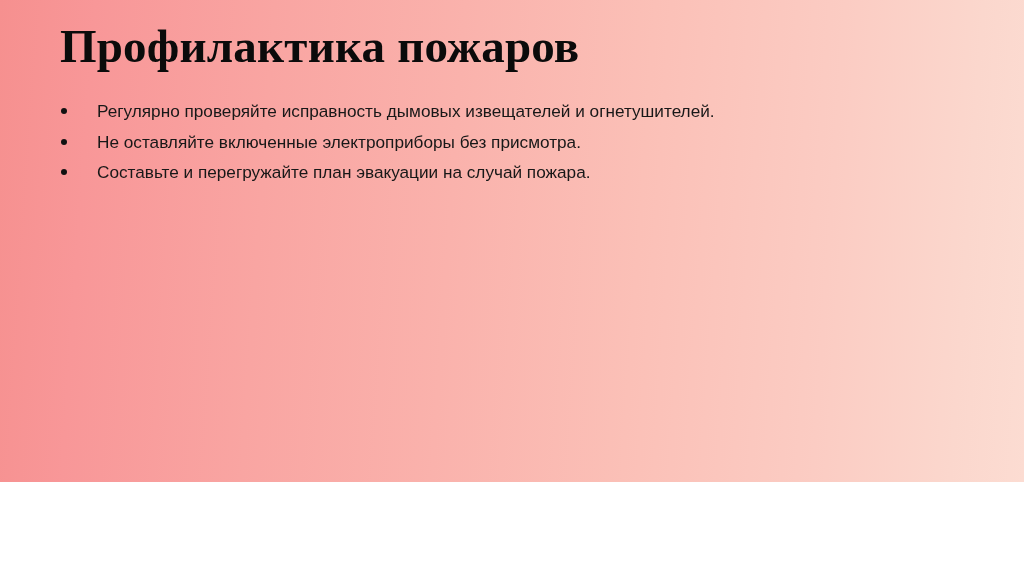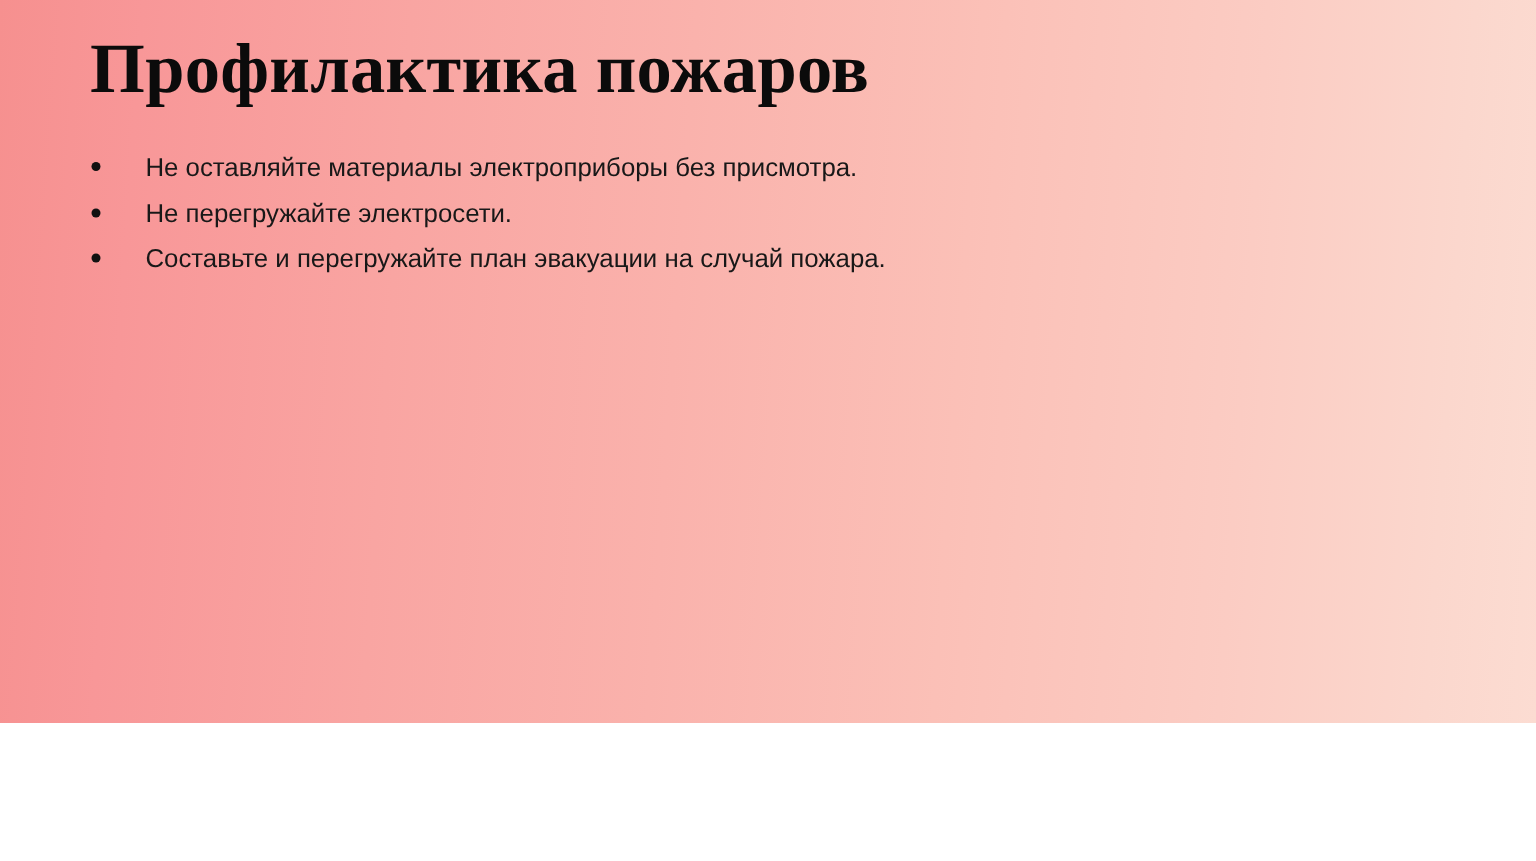--- a/index.html
+++ b/index.html
@@ -90,34 +90,34 @@
 </style>
 </head>
 <body>
 
 <div id="slide">
 
   <div id="title">Профилактика пожаров</div>
 
   <div id="bullets">
 
-
     <div class="bullet-row">
       <span class="bullet-marker">
           <span class="bullet-dot"></span>
         </span>
-      <span class="bullet-text">Не оставляйте материалы электроприборы без присмотра.</span>
+      <span class="bullet-text">Регулярно проверяйте исправность дымовых извещателей и огнетушителей.</span>
     </div>
 
     <div class="bullet-row">
       <span class="bullet-marker">
           <span class="bullet-dot"></span>
         </span>
-      <span class="bullet-text">Не перегружайте электросети.</span>
+      <span class="bullet-text">Не оставляйте включенные электроприборы без присмотра.</span>
     </div>
+
 
 
     <div class="bullet-row">
       <span class="bullet-marker">
           <span class="bullet-dot"></span>
         </span>
       <span class="bullet-text">Составьте и перегружайте план эвакуации на случай пожара.</span>
     </div>
 
   </div>

